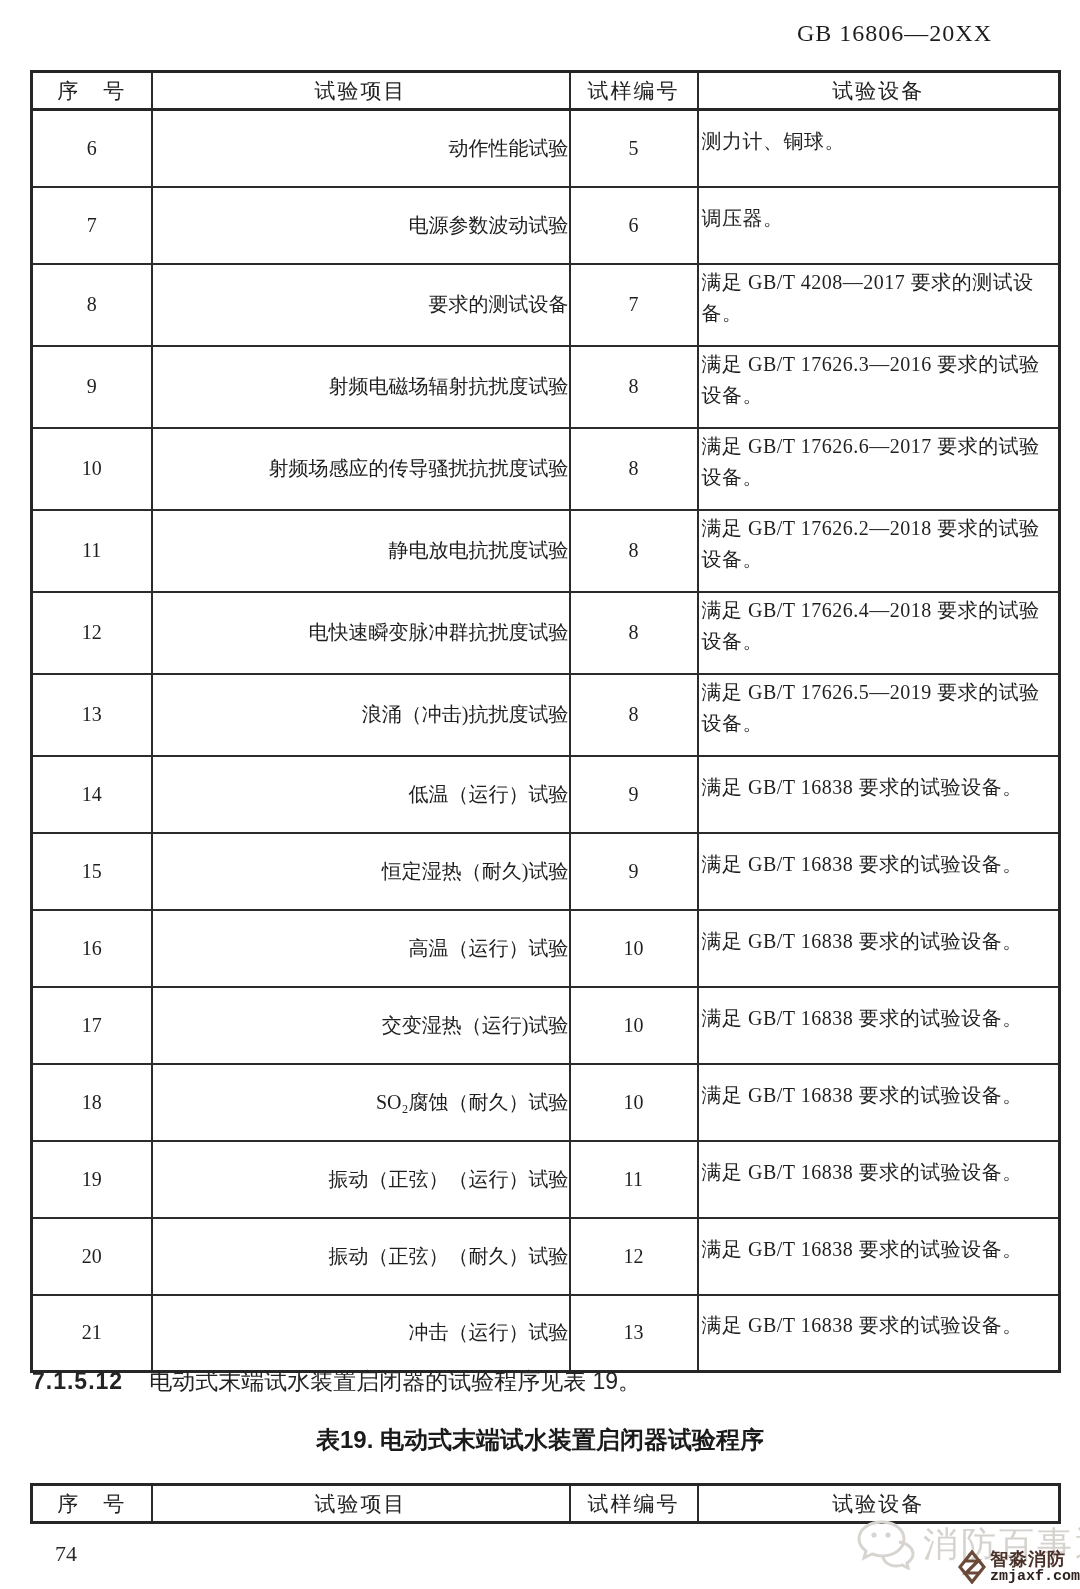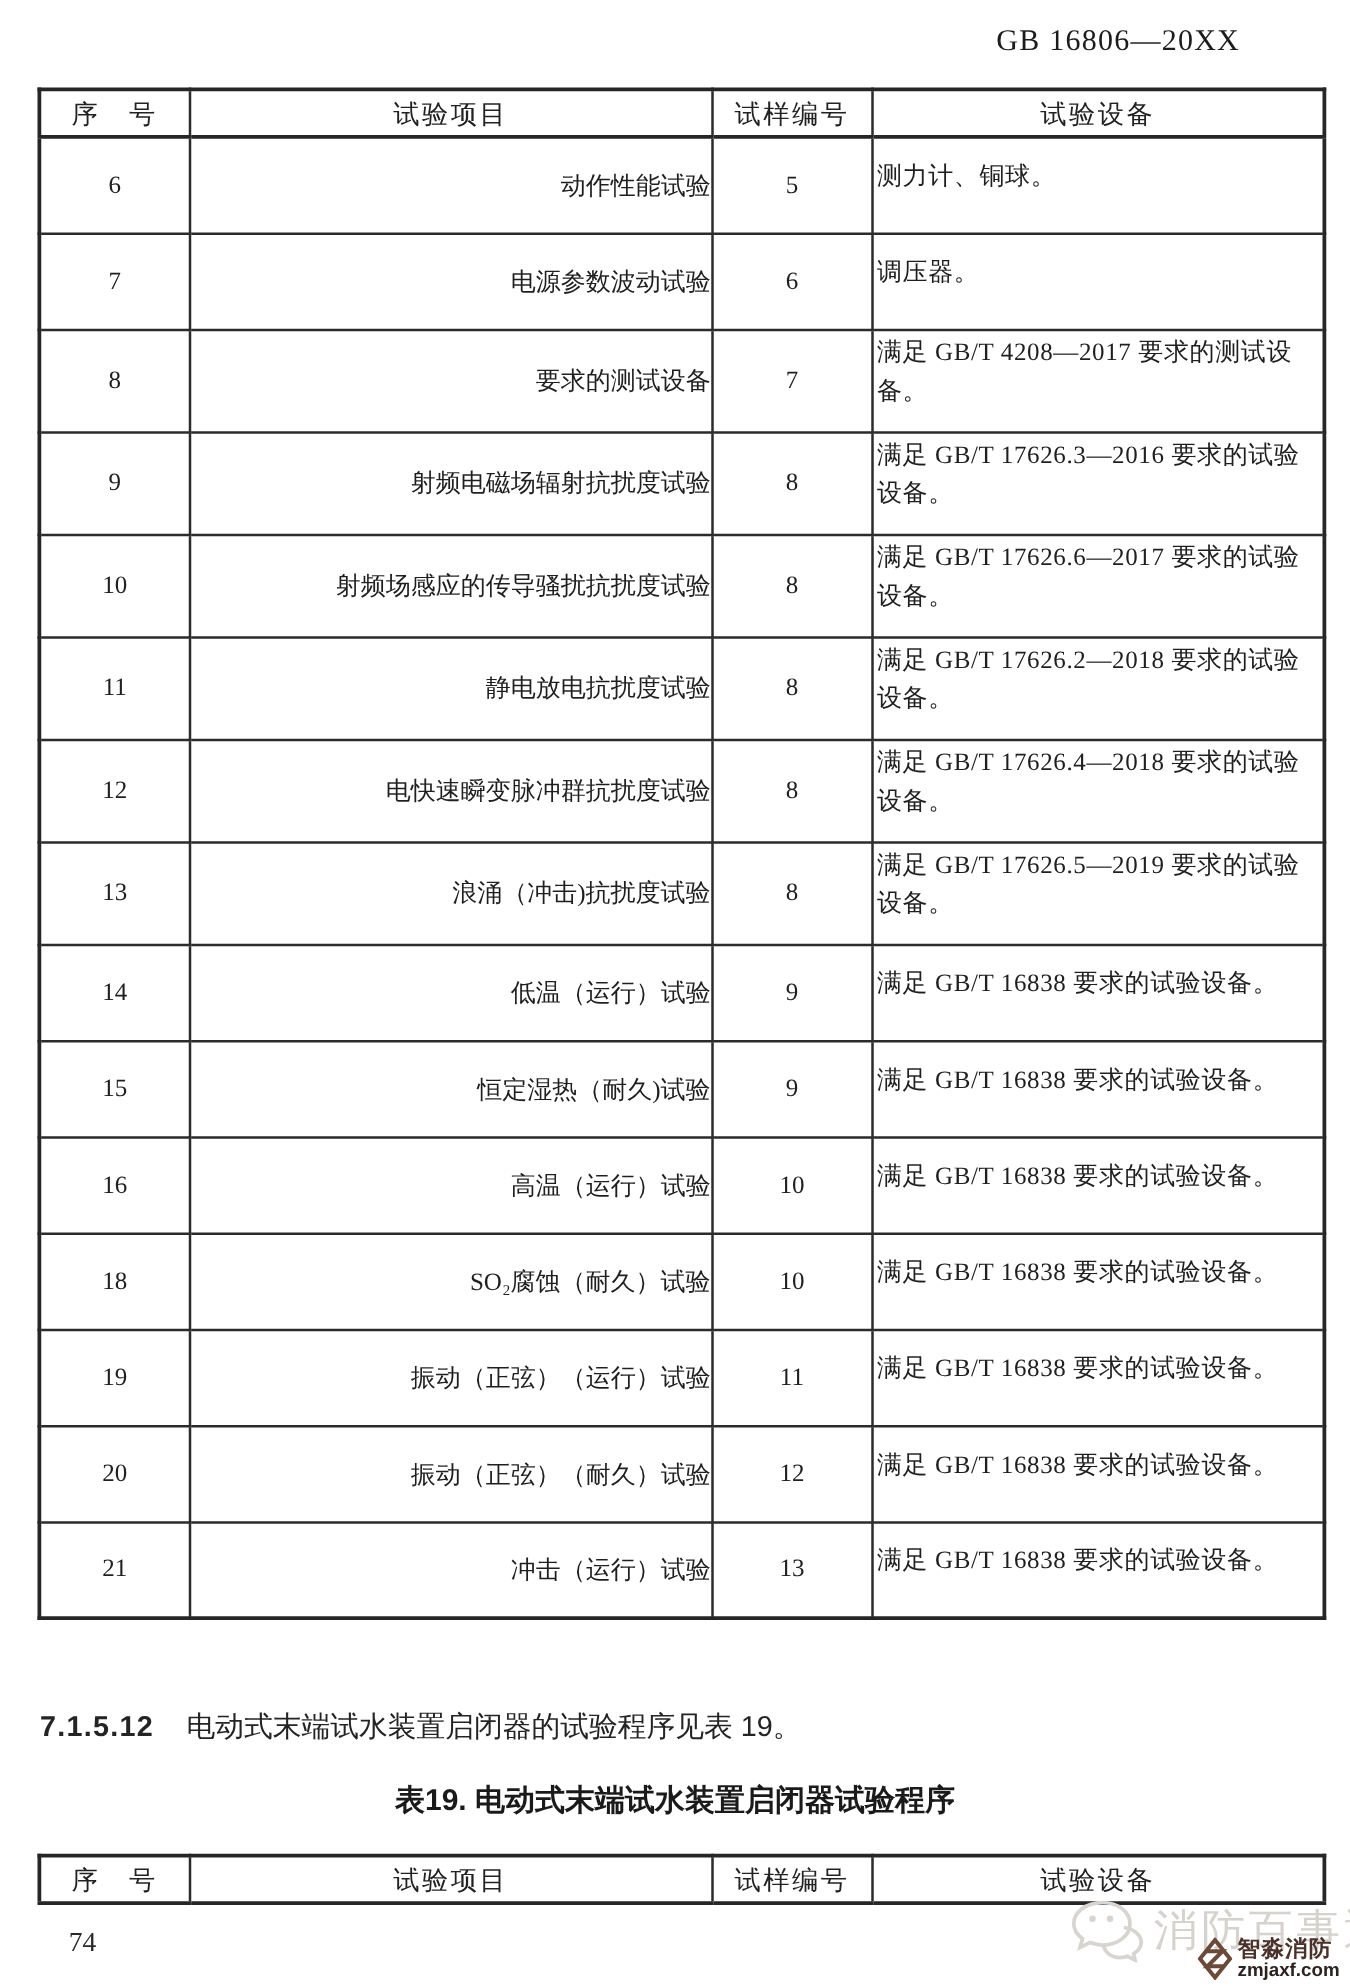--- a/index.html
+++ b/index.html
@@ -125,20 +125,21 @@
   .zm-logo .zm-name {
     font-size: 18px;
     font-weight: bold;
     color: #4a322a;
     letter-spacing: 1px;
   }
   .zm-logo .zm-url {
     font-size: 15px;
     font-weight: bold;
     color: #2e2220;
+    font-family: Liberation Mono, monospace;
   }
 </style>
 </head>
 <body>
 
 <div class="std-number">GB 16806—20XX</div>
 
 <table class="tbl tbl-main">
   <thead>
     <tr>
@@ -219,20 +220,26 @@
     <td class="c4">满足 GB/T 16838 要求的试验设备。</td>
   </tr>
 
   <tr>
     <td class="c1">16</td>
     <td class="c2">高温（运行）试验</td>
     <td class="c3">10</td>
     <td class="c4">满足 GB/T 16838 要求的试验设备。</td>
   </tr>
 
+  <tr>
+    <td class="c1">17</td>
+    <td class="c2">交变湿热（运行)试验</td>
+    <td class="c3">10</td>
+    <td class="c4">满足 GB/T 16838 要求的试验设备。</td>
+  </tr>
 
   <tr>
     <td class="c1">18</td>
     <td class="c2">SO₂腐蚀（耐久）试验</td>
     <td class="c3">10</td>
     <td class="c4">满足 GB/T 16838 要求的试验设备。</td>
   </tr>
 
   <tr>
     <td class="c1">19</td>

